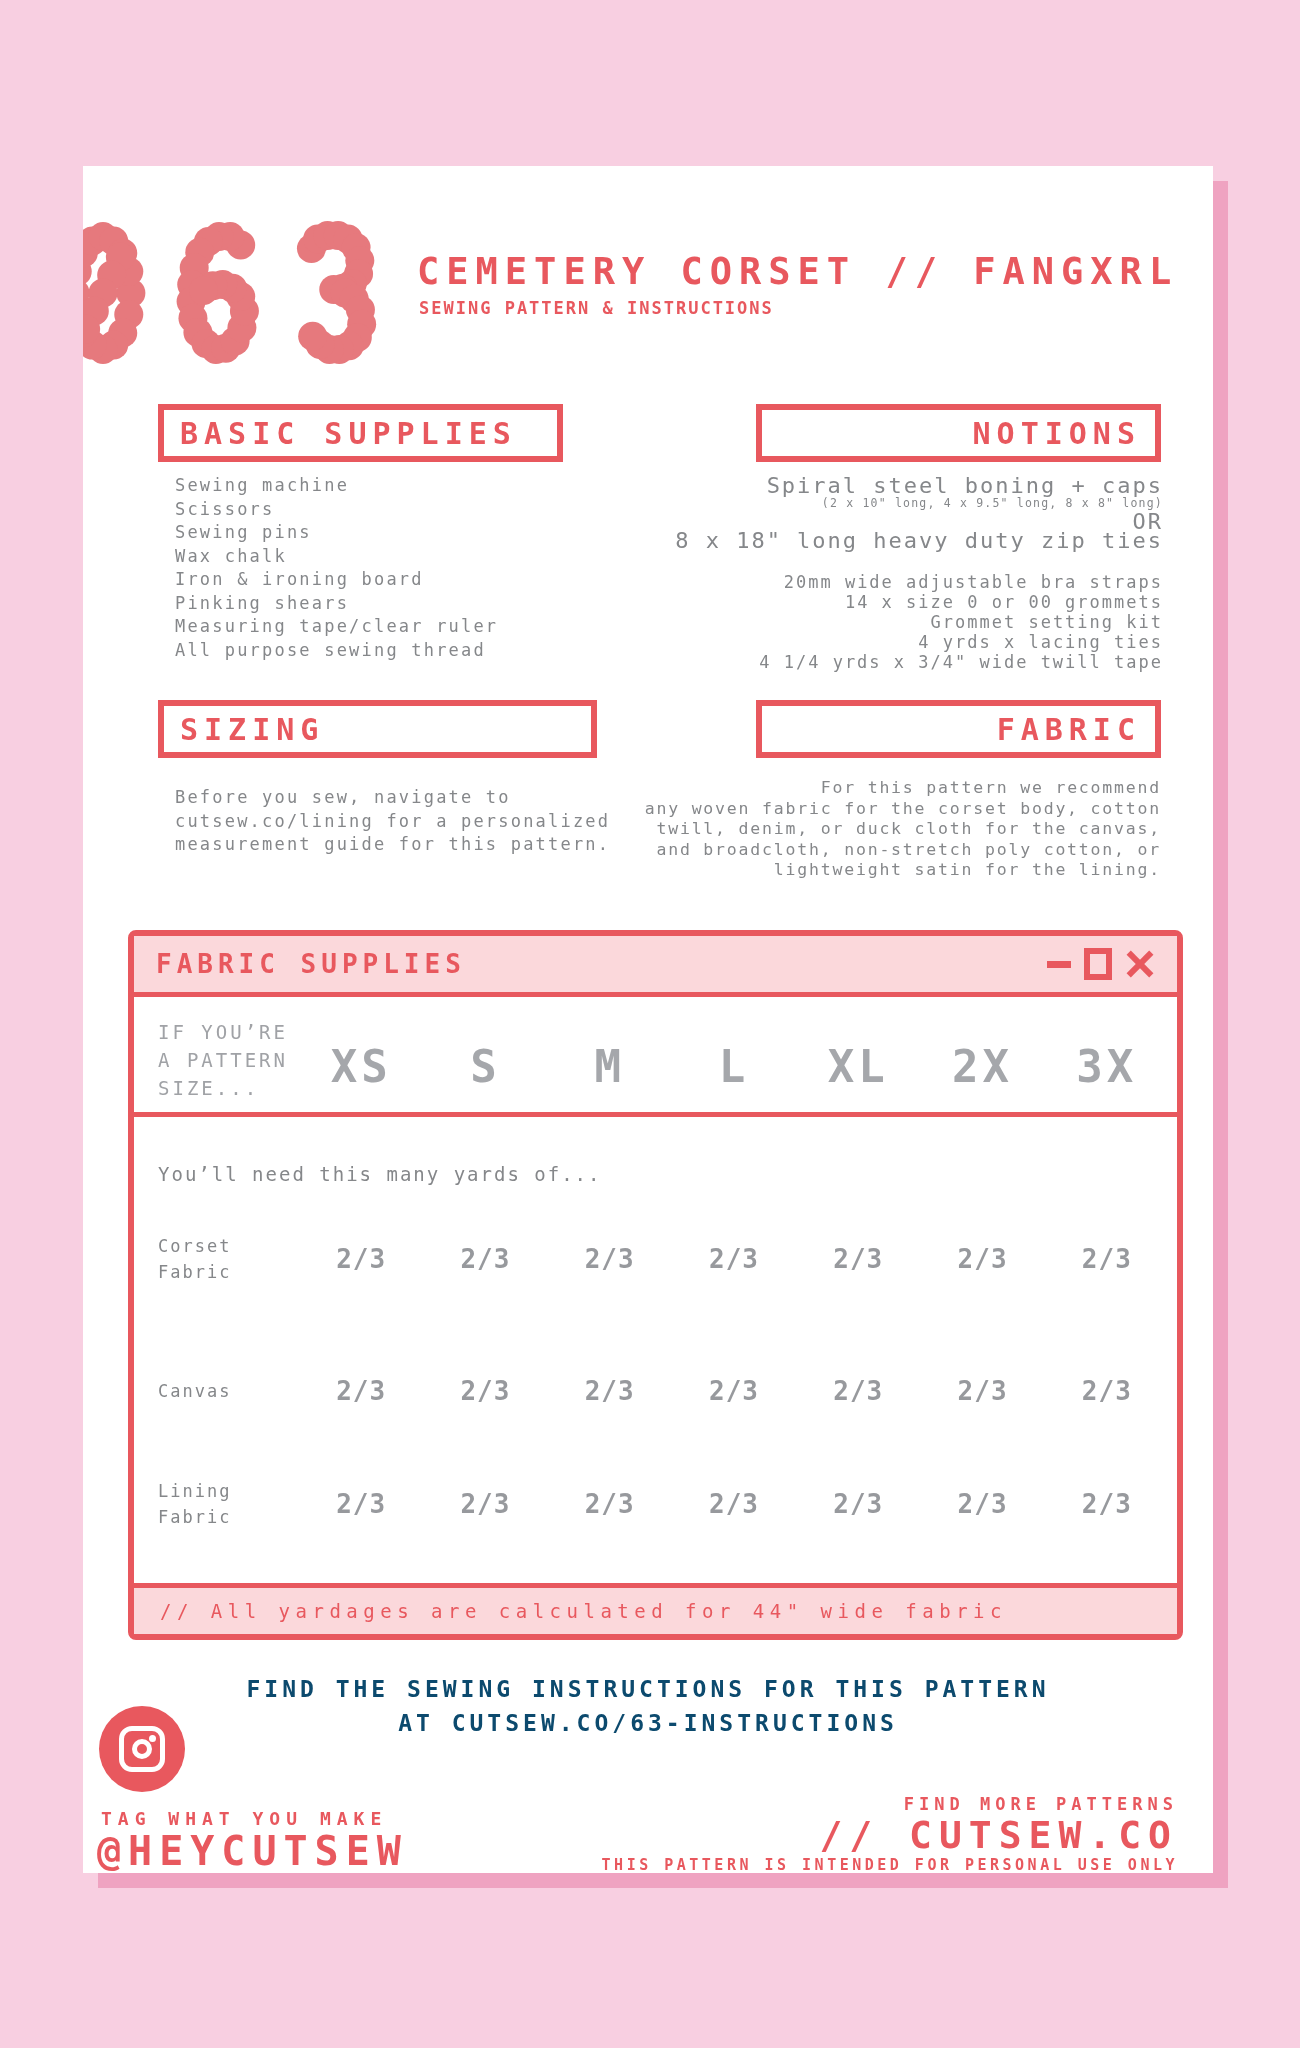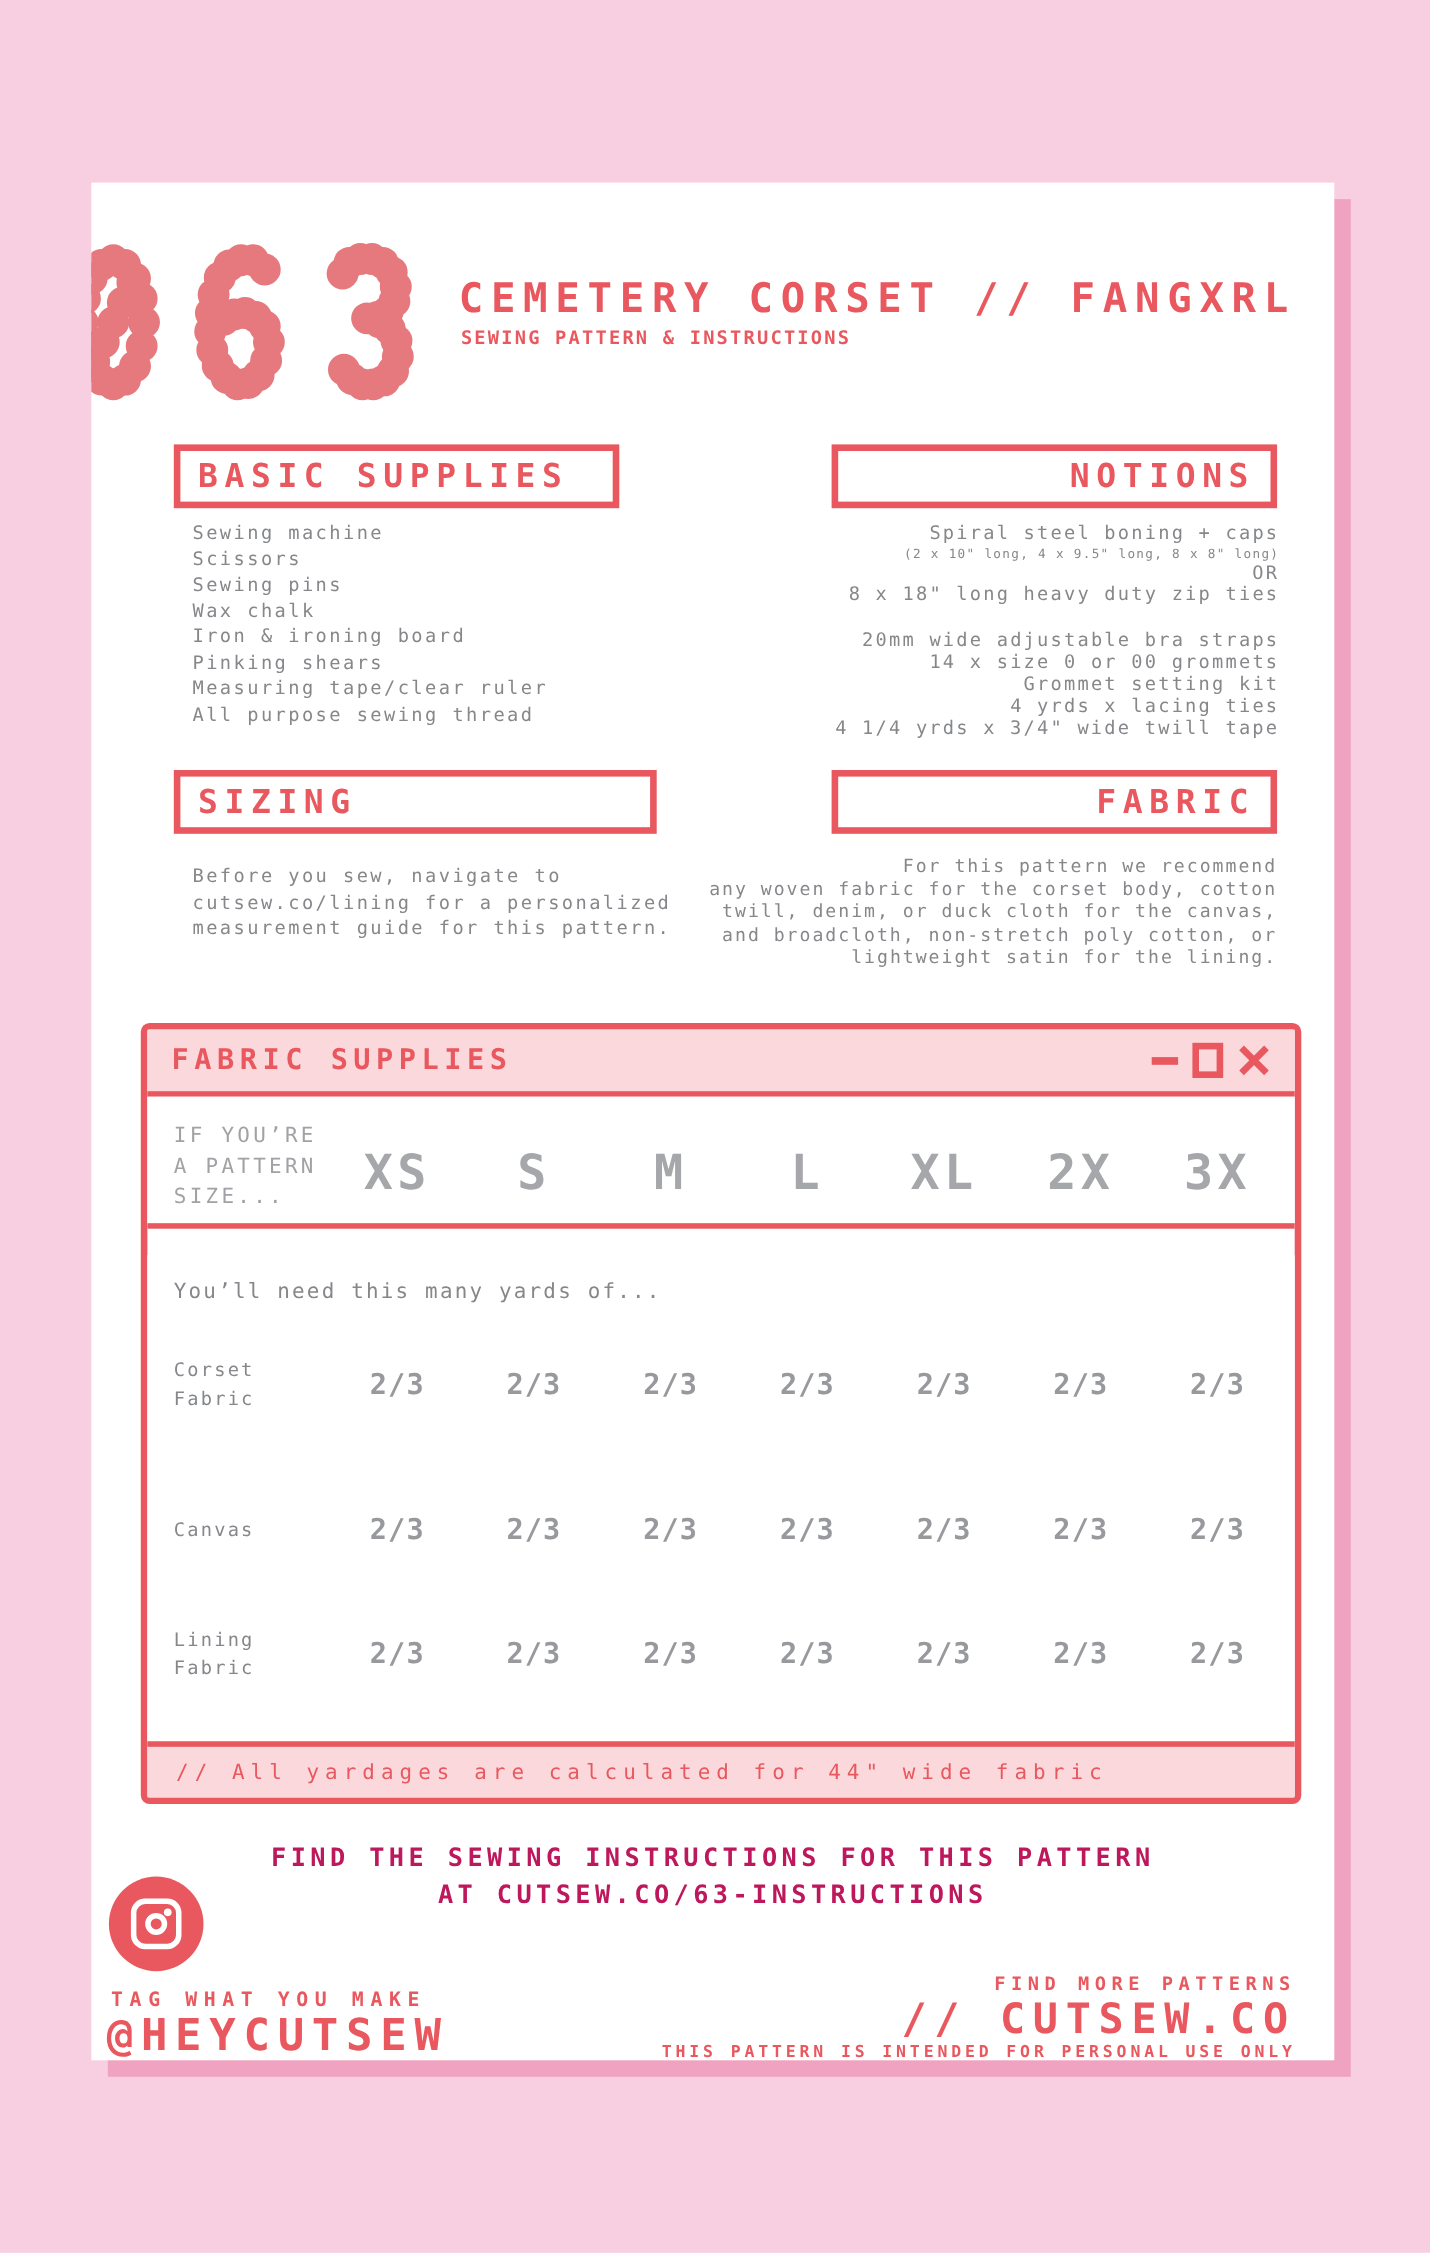--- a/index.html
+++ b/index.html
@@ -33,21 +33,21 @@
     display:flex;align-items:center;background:#fff;
   }
   .hbox-text{
     font-size:30px;font-weight:bold;letter-spacing:6px;color:#e8585e;white-space:nowrap;
   }
   .hbox.left-h{padding-left:16px;}
   .hbox.right-h{justify-content:flex-end;padding-right:14px;}
   .list-item{font-size:17px;letter-spacing:2.2px;line-height:23.5px;color:#85878a;white-space:nowrap;}
   .para-line{font-size:17px;letter-spacing:2.2px;line-height:23.5px;color:#85878a;white-space:nowrap;}
   .notions-list{position:absolute;text-align:right;}
-  .notions-list .nline{font-size:17px;letter-spacing:2px;line-height:19px;color:#85878a;white-space:nowrap;}
+  .notions-list .nline{font-size:22px;letter-spacing:2px;line-height:19px;color:#85878a;white-space:nowrap;}
   .notions-list .nsmall{font-size:11.5px;letter-spacing:1.2px;line-height:17px;color:#85878a;white-space:nowrap;}
   .notions-list .ngap{height:22px;}
   .notions-list .nitem{font-size:17px;letter-spacing:2px;line-height:20px;color:#85878a;white-space:nowrap;}
   .fabric-para{position:absolute;text-align:right;}
   .fabric-para .para-line{font-size:16.5px;line-height:20.5px;letter-spacing:1.8px;}
   
   .window{
     position:absolute;left:45px;top:764px;width:1055px;height:710px;
     border:6px solid #e8585e;border-radius:8px;box-sizing:border-box;background:#fff;
   }
@@ -93,21 +93,21 @@
   .row-canvas{top:220px;}
   .row-lining{top:333px;}
   .win-footer{
     position:absolute;left:0;right:0;bottom:0;height:51px;
     background:#fbd8db;border-top:5px solid #e8585e;box-sizing:border-box;
     display:flex;align-items:center;padding-left:26px;
   }
   .win-footer span{font-size:19px;letter-spacing:5.5px;color:#e8585e;white-space:nowrap;}
   
   .banner{position:absolute;left:0;right:0;top:1506px;text-align:center;}
-  .banner div{font-size:23px;font-weight:bold;letter-spacing:4px;line-height:34px;color:#be185d;white-space:nowrap;}
+  .banner div{font-size:23px;font-weight:bold;letter-spacing:4px;line-height:34px;color:#0c4a6e;white-space:nowrap;}
   
   .ig-badge{
     position:absolute;left:16px;top:1540px;width:86px;height:86px;border-radius:50%;
     background:#e8585e;display:flex;align-items:center;justify-content:center;
   }
   .ig-frame{position:relative;width:46px;height:46px;border:5px solid #fff;border-radius:13px;box-sizing:border-box;}
   .ig-lens{position:absolute;left:50%;top:50%;transform:translate(-50%,-50%);width:20px;height:20px;border:5px solid #fff;border-radius:50%;box-sizing:border-box;}
   .ig-dot{position:absolute;right:4px;top:4px;width:7px;height:7px;border-radius:50%;background:#fff;}
   .tag-line{position:absolute;left:18px;top:1642px;font-size:18px;font-weight:bold;letter-spacing:6px;color:#e8585e;white-space:nowrap;}
   .handle{position:absolute;left:14px;top:1662px;font-size:40px;font-weight:bold;letter-spacing:7px;color:#e8585e;white-space:nowrap;}

